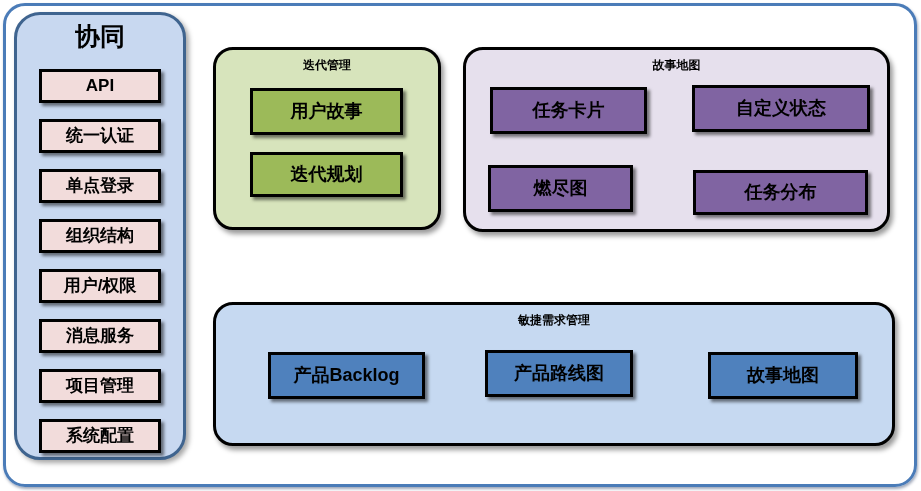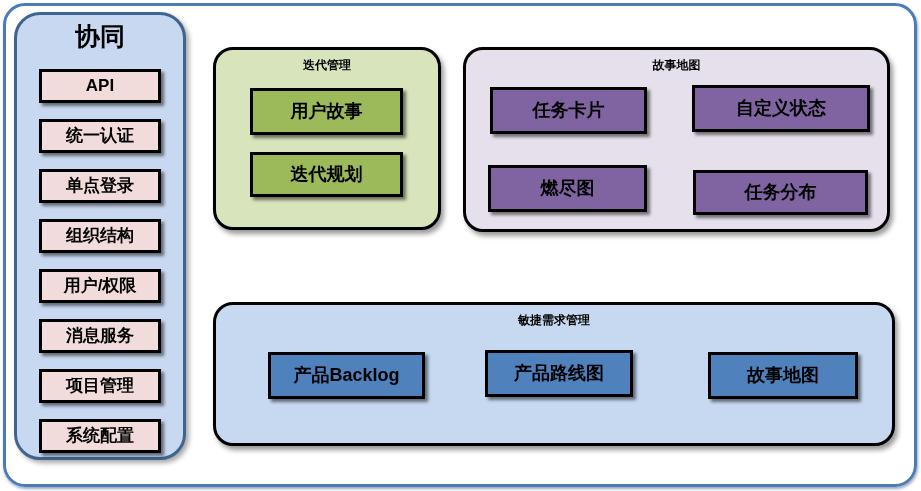--- a/index.html
+++ b/index.html
@@ -66,21 +66,21 @@
   <div class="group iteration">
     <div class="group-title">迭代管理</div>
     <div class="pill green" style="left:34px;top:38px;width:153px;height:47px;">用户故事</div>
     <div class="pill green" style="left:34px;top:102px;width:153px;height:45px;">迭代规划</div>
   </div>
 
   <div class="group kanban">
     <div class="group-title">故事地图</div>
     <div class="pill purple" style="left:24px;top:37px;width:157px;height:47px;">任务卡片</div>
     <div class="pill purple" style="left:226px;top:35px;width:178px;height:47px;text-align:right;">自定义状态</div>
-    <div class="pill purple" style="left:22px;top:115px;width:159px;height:47px;">燃尽图</div>
+    <div class="pill purple" style="left:22px;top:115px;width:145px;height:47px;">燃尽图</div>
     <div class="pill purple" style="left:227px;top:120px;width:175px;height:45px;">任务分布</div>
   </div>
 
   <div class="group requirements">
     <div class="group-title">敏捷需求管理</div>
     <div class="pill blue" style="left:52px;top:47px;width:157px;height:47px;">产品Backlog</div>
     <div class="pill blue" style="left:269px;top:45px;width:148px;height:47px;">产品路线图</div>
     <div class="pill blue" style="left:492px;top:47px;width:150px;height:47px;">故事地图</div>
   </div>
 </div>

